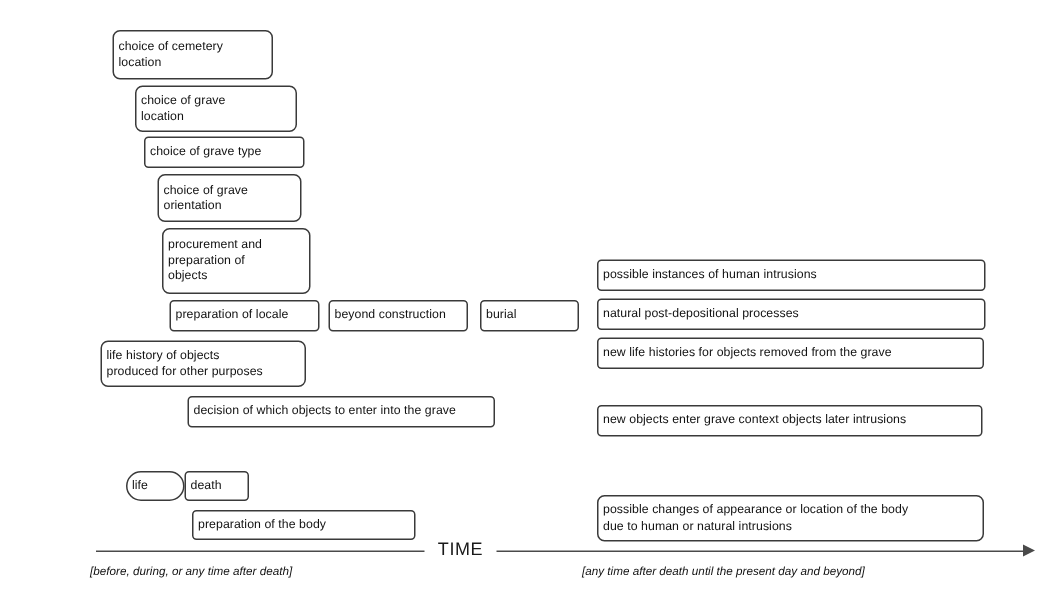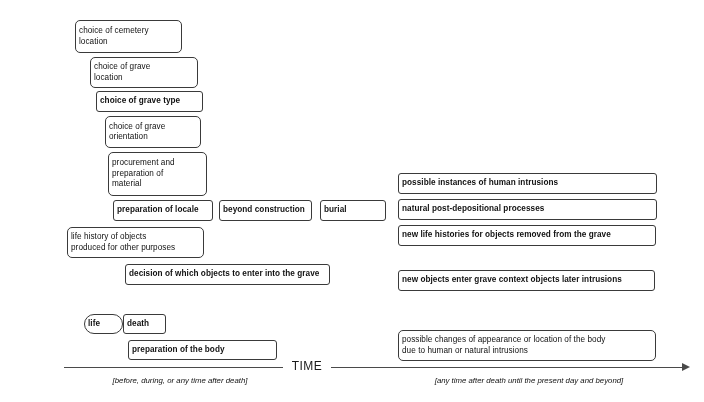--- a/index.html
+++ b/index.html
@@ -34,21 +34,20 @@
     padding: 0 3px;
     letter-spacing: 0.05px;
   }
   .node .label {
     display: block;
     width: 100%;
     white-space: pre-line;
   }
   .node.sq {
     border-radius: 3px;
-    font-weight: bold;
   }
   
   #axis-line {
     position: absolute;
     left: 64px;
     top: 367px;
     width: 620px;
     height: 0;
     border-top: 1.3px solid #4a4a4a;
   }
@@ -78,21 +77,20 @@
     text-align: center;
     font-size: 12px;
     color: #1a1a1a;
     letter-spacing: 0.4px;
   }
   .caption {
     position: absolute;
     font-size: 7.8px;
     font-style: italic;
     color: #111111;
-    text-align: center;
     white-space: nowrap;
   }
   #caption-left  { left: 60px;  top: 376px; width: 240px; }
   #caption-right { left: 388px; top: 376px; width: 282px; }
 </style>
 </head>
 <body>
 
 <div id="diagram">
 
@@ -111,21 +109,21 @@
   </div>
 
   <div class="node" style="left:105px; top:116px; width:96px; height:32px;">
     <span class="label">choice of grave
 orientation</span>
   </div>
 
   <div class="node" style="left:108px; top:152px; width:99px; height:44px;">
     <span class="label">procurement and
 preparation of
-material</span>
+objects</span>
   </div>
 
   <div class="node sq" style="left:113px; top:200px; width:100px; height:21px;">
     <span class="label">preparation of locale</span>
   </div>
 
   <div class="node sq" style="left:219px; top:200px; width:93px; height:21px;">
     <span class="label">beyond construction</span>
   </div>
 

